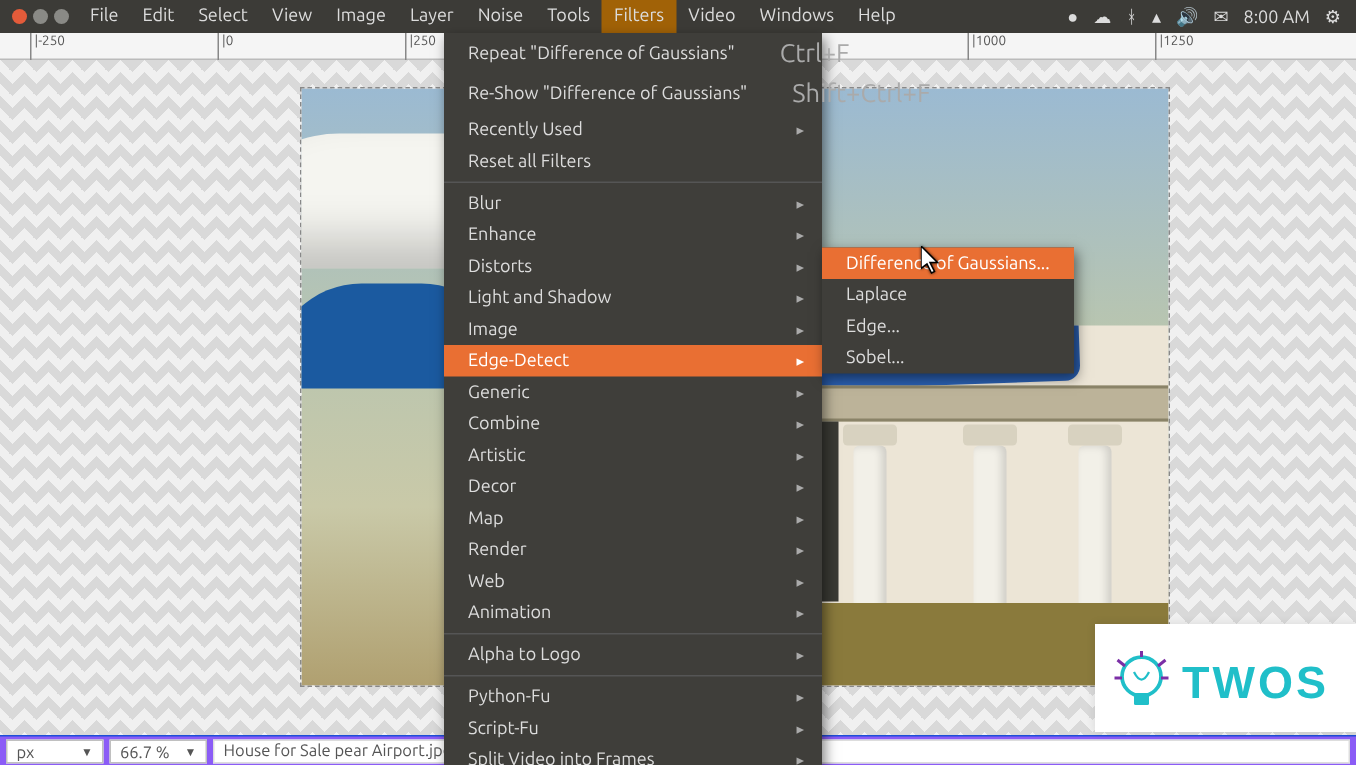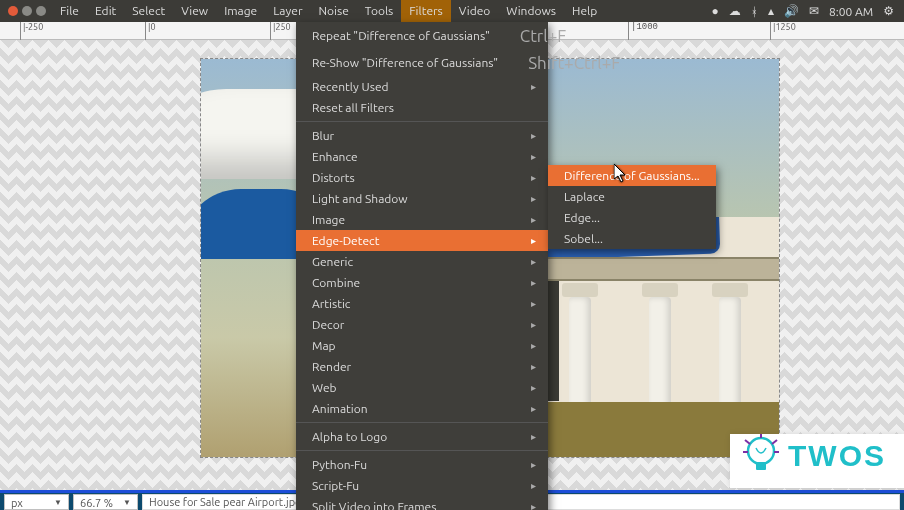--- a/index.html
+++ b/index.html
@@ -42,28 +42,28 @@
 .menu .mi.hl .arrow { color: #fff; }
 .menu .mi .accel { margin-left: auto; padding-left: 30px; color: #aaa; font-size: 17px; }
 .menu .sep { height: 1px; background: #555; margin: 3px 0; }
 .menu.main { top: 22px; left: 296px; width: 252px; }
 .menu.sub { top: 165px; left: 548px; width: 168px; }
 
 .cursor { position: absolute; top: 164px; left: 614px; z-index: 100; pointer-events: none; }
 .cursor svg { filter: drop-shadow(0 0 1px rgba(0,0,0,0.8)); }
 
 
-.statusbar { position: absolute; left: 0; right: 0; bottom: 0; height: 20px; background: #0c4a6e; border-top: 3px solid #1d4ed8; display: flex; align-items: center; font-size: 11px; color: #555; padding: 0 4px; }
+.statusbar { position: absolute; left: 0; right: 0; bottom: 0; height: 20px; background: #8b5cf6; border-top: 1px solid #1d4ed8; display: flex; align-items: center; font-size: 11px; color: #555; padding: 0 4px; }
 .statusbar .cell { border: 1px solid #c0c0c0; background: #fff; padding: 1px 6px; margin-right: 4px; height: 16px; line-height: 14px; }
 .statusbar .dd { width: 65px; display: flex; }
 .statusbar .dd .tri { margin-left: auto; font-size: 8px; }
 .statusbar .fname { flex: 1; padding-left: 6px; background: #fff; border: 1px solid #ddd; height: 16px; line-height: 14px; overflow: hidden; }
 
 
-.watermark { position: absolute; right: 0; bottom: 22px; background: #fff; padding: 0 18px 10px 12px; display: flex; align-items: center; gap: 8px; z-index: 40; box-shadow: 0 0 6px rgba(0,0,0,0.1); }
+.watermark { position: absolute; right: 0; bottom: 22px; background: #fff; padding: 18px 18px 10px 12px; display: flex; align-items: center; gap: 8px; z-index: 40; box-shadow: 0 0 6px rgba(0,0,0,0.1); }
 .watermark .bulb svg { display: block; }
 .watermark .txt { font-family: "Arial Black", sans-serif; font-weight: 900; font-size: 30px; color: #20bfc9; letter-spacing: 2px; }
 </style>
 </head>
 <body>
 
 <div class="menubar">
   <div class="traffic">
     <span style="background: rgb(227, 91, 58);"></span>
     <span style="background: rgb(138, 138, 134);"></span>
@@ -94,21 +94,21 @@
     <span class="ic">⚙</span>
   </div>
 </div>
 
 <div class="ruler-h" id="ruler-h">
     <div class="tick" style="left: 20px;">|-250</div>
     <div class="tick" style="left: 145px;">|0</div>
     <div class="tick" style="left: 270px;">|250</div>
     <div class="tick" style="left: 395px;">|500</div>
     <div class="tick" style="left: 520px;">|750</div>
-    <div class="tick" style="left: 628px; font-family: Liberation Mono, monospace;">|1000</div>
+    <div class="tick" style="left: 645px;">|1000</div>
     <div class="tick" style="left: 770px;">|1250</div>
   </div>
 
 <div class="canvas-area">
   <div class="image-frame">
     <div class="sky"></div>
     <div class="roof1"></div>
     <div class="roof1b"></div>
     <div class="tree"></div>
     <div class="bldg">

